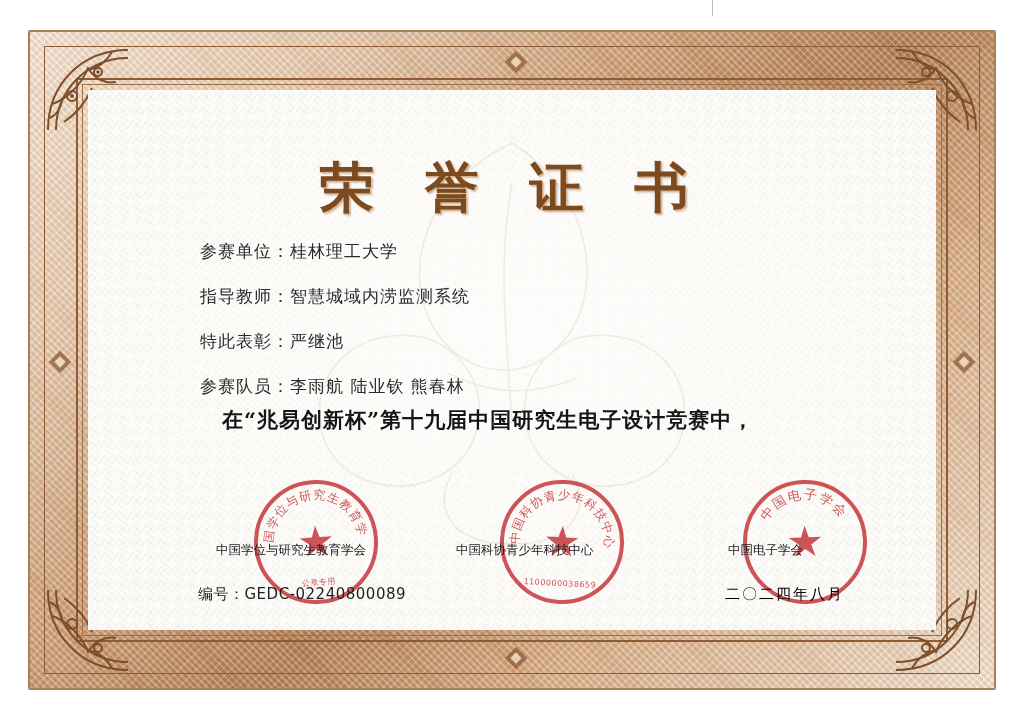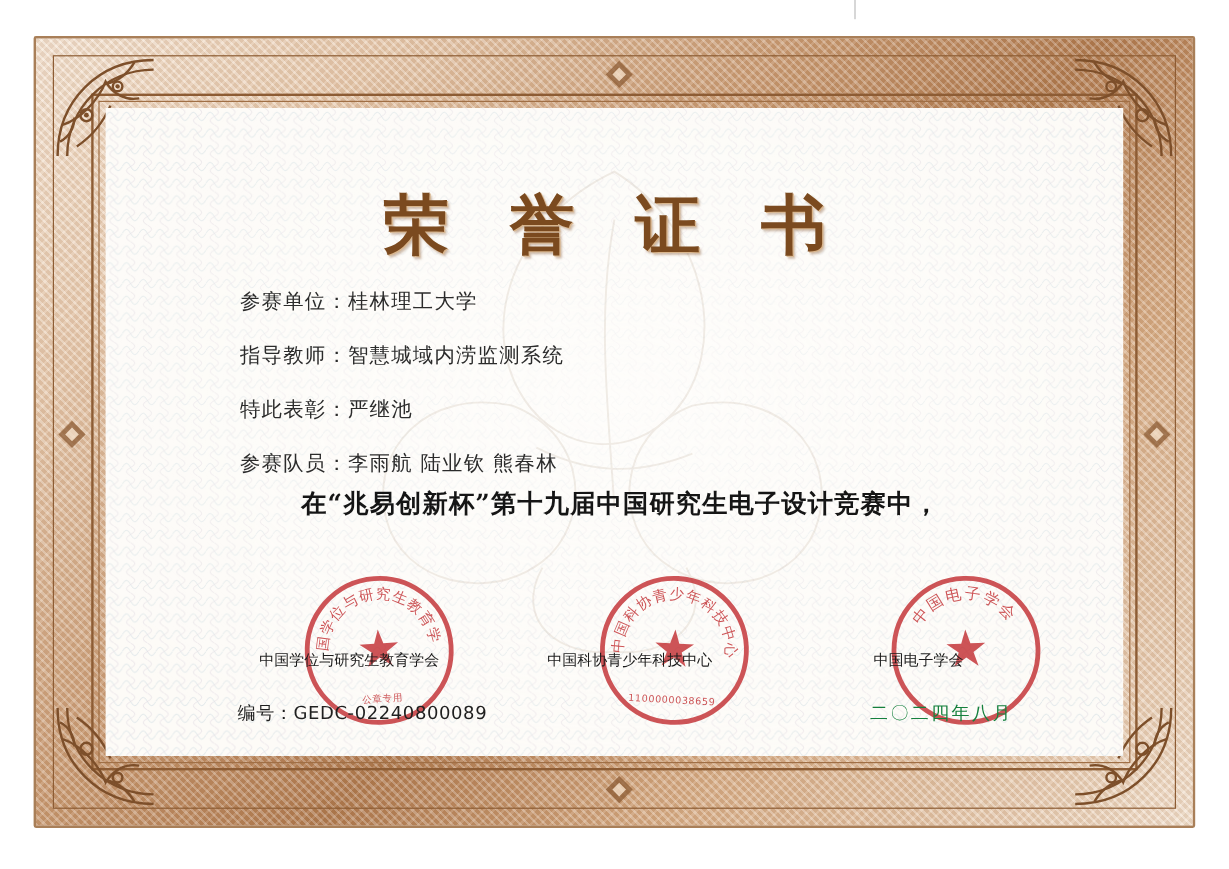--- a/index.html
+++ b/index.html
@@ -178,21 +178,20 @@
     position: absolute;
     left: 92px;
     right: 84px;
     top: 312px;
     font-family: "DejaVu Serif", serif;
     font-size: 21px;
     font-weight: 700;
     color: #151515;
     line-height: 1.75;
     letter-spacing: 1px;
-    margin-left: 29px;
   }
   .body-line1 { text-indent: 42px; }
   .body-line2 { }
 
   
   .seals {
     position: absolute;
     left: 0;
     right: 0;
     top: 390px;
@@ -253,21 +252,21 @@
     color: #1f1f1f;
     letter-spacing: 0.5px;
     text-align: center;
   }
   .footer-right {
     position: absolute;
     right: 92px;
     bottom: 26px;
     font-family: "DejaVu Sans", sans-serif;
     font-size: 15px;
-    color: #15803d;
+    color: #000000;
     letter-spacing: 2px;
   }
 
   
   .crop-mark {
     position: absolute;
     left: 712px;
     top: 0;
     width: 1px;
     height: 16px;

